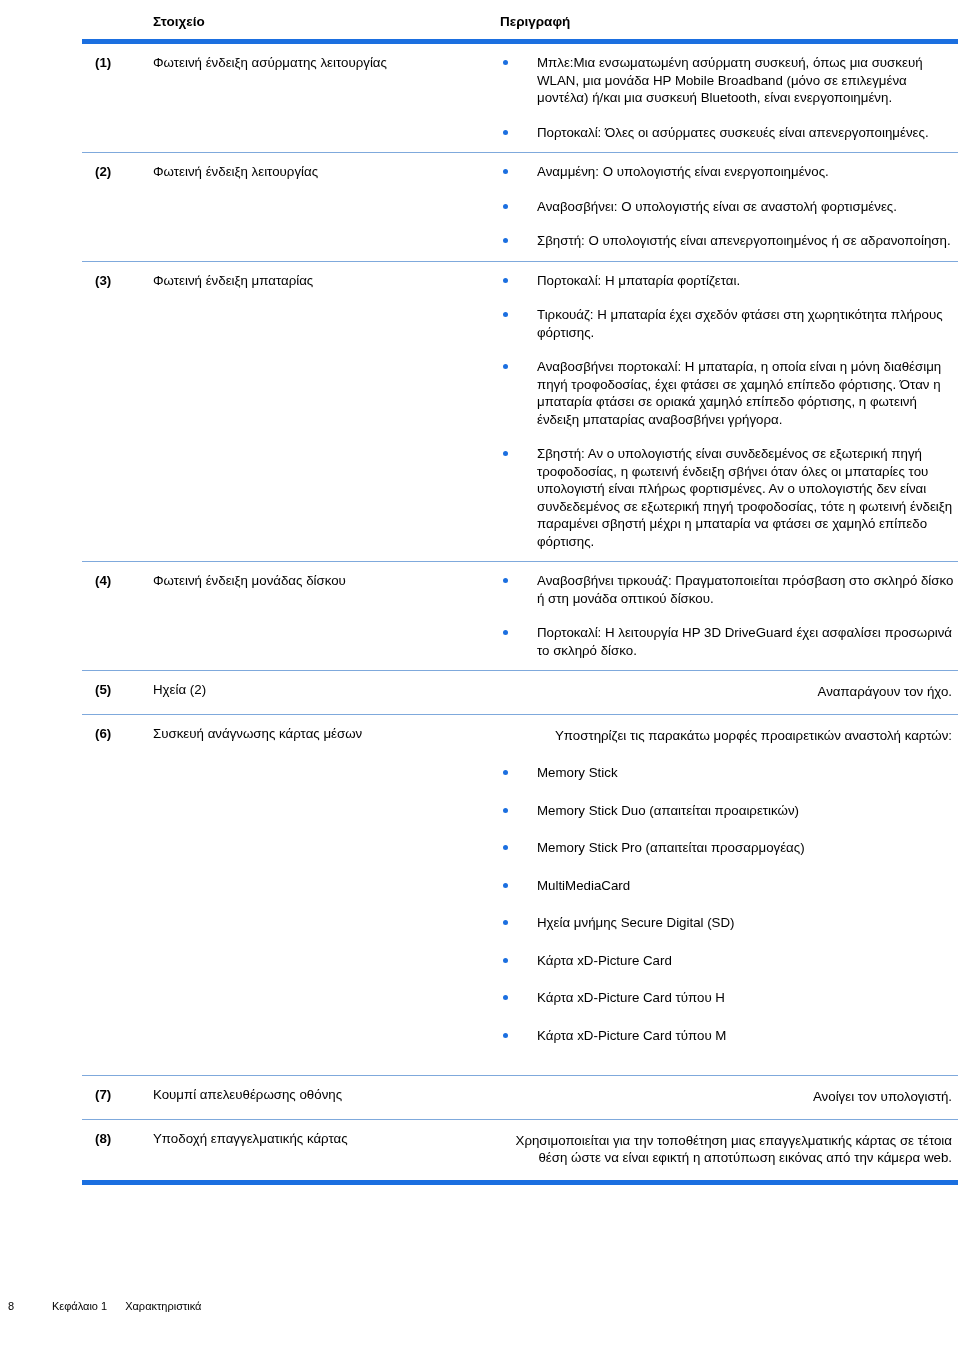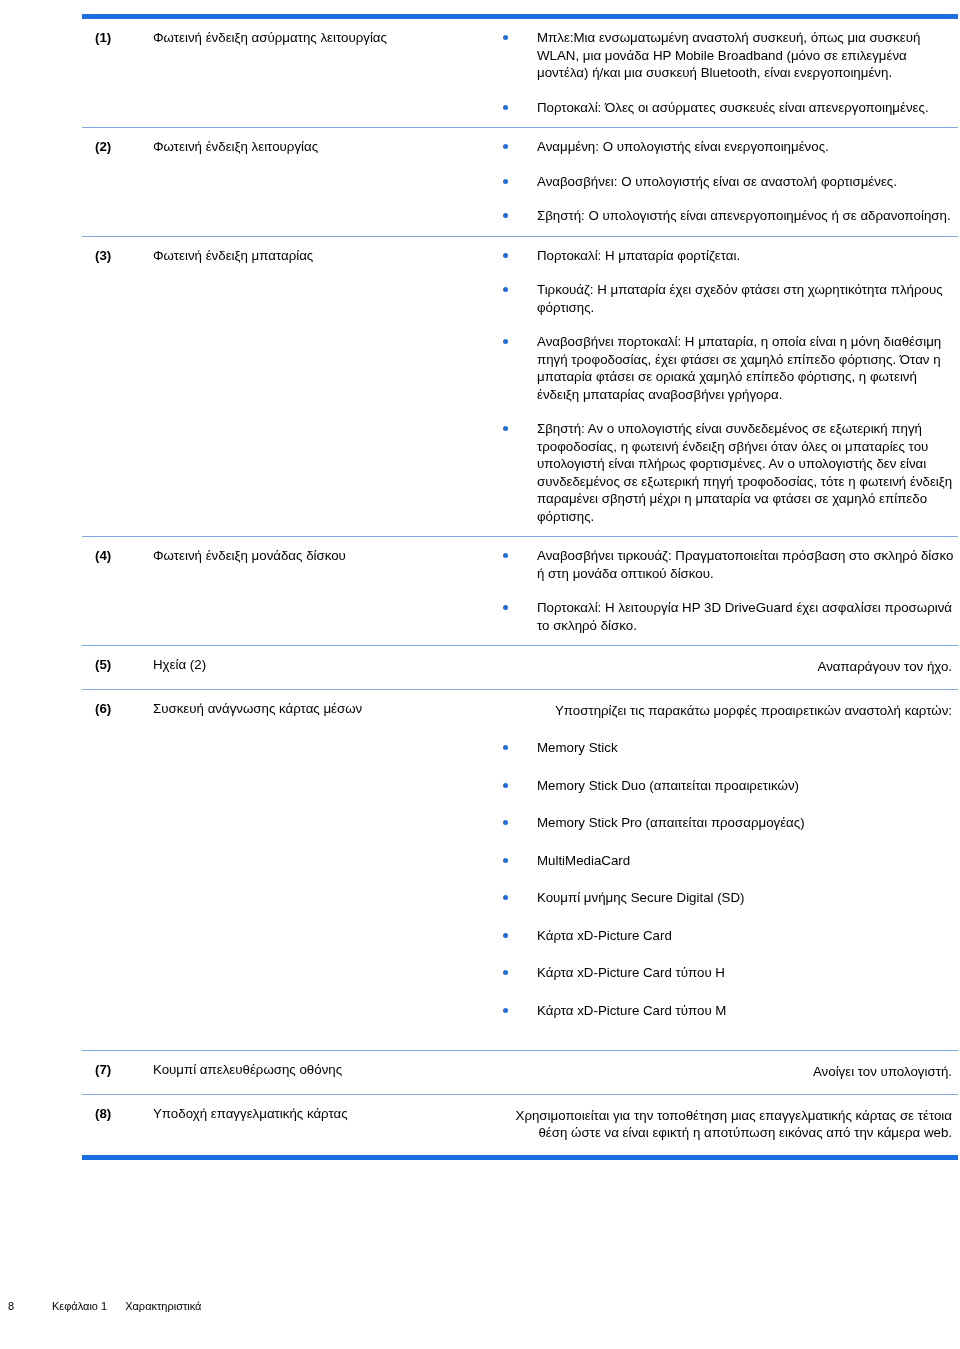--- a/index.html
+++ b/index.html
@@ -147,32 +147,37 @@
 <div class="page">
 
   <div class="table-wrap">
     <table class="spec">
       <colgroup>
         <col class="c-num">
         <col class="c-item">
         <col class="c-desc">
       </colgroup>
       <thead>
+        <tr>
+          <th class="h-num"></th>
+          <th class="h-item">Στοιχείο</th>
+          <th class="h-desc">Περιγραφή</th>
+        </tr>
         <tr class="head-rule">
           <th colspan="3"></th>
         </tr>
       </thead>
       <tbody>
 
         <tr class="row first">
           <td class="num">(1)</td>
           <td class="item">Φωτεινή ένδειξη ασύρματης λειτουργίας</td>
           <td class="desc">
             <ul class="bul">
-              <li><span class="dot"></span><span>Μπλε:Μια ενσωματωμένη αναστολή συσκευή, όπως μια συσκευή WLAN, μια μονάδα HP Mobile Broadband (μόνο σε επιλεγμένα μοντέλα) ή/και μια συσκευή Bluetooth, είναι ενεργοποιημένη.</span></li>
+              <li><span class="dot"></span><span>Μπλε:Μια ενσωματωμένη ασύρματη συσκευή, όπως μια συσκευή WLAN, μια μονάδα HP Mobile Broadband (μόνο σε επιλεγμένα μοντέλα) ή/και μια συσκευή Bluetooth, είναι ενεργοποιημένη.</span></li>
               <li><span class="dot"></span><span>Πορτοκαλί: Όλες οι ασύρματες συσκευές είναι απενεργοποιημένες.</span></li>
             </ul>
           </td>
         </tr>
 
         <tr class="row">
           <td class="num">(2)</td>
           <td class="item">Φωτεινή ένδειξη λειτουργίας</td>
           <td class="desc">
             <ul class="bul">
@@ -218,21 +223,21 @@
         <tr class="row">
           <td class="num">(6)</td>
           <td class="item">Συσκευή ανάγνωσης κάρτας μέσων</td>
           <td class="desc">
             <p class="plain">Υποστηρίζει τις παρακάτω μορφές προαιρετικών αναστολή καρτών:</p>
             <ul class="bul cards">
               <li><span class="dot"></span><span>Memory Stick</span></li>
               <li><span class="dot"></span><span>Memory Stick Duo (απαιτείται προαιρετικών)</span></li>
               <li><span class="dot"></span><span>Memory Stick Pro (απαιτείται προσαρμογέας)</span></li>
               <li><span class="dot"></span><span>MultiMediaCard</span></li>
-              <li><span class="dot"></span><span>Κουμπί μνήμης Secure Digital (SD)</span></li>
+              <li><span class="dot"></span><span>Ηχεία μνήμης Secure Digital (SD)</span></li>
               <li><span class="dot"></span><span>Κάρτα xD-Picture Card</span></li>
               <li><span class="dot"></span><span>Κάρτα xD-Picture Card τύπου H</span></li>
               <li><span class="dot"></span><span>Κάρτα xD-Picture Card τύπου M</span></li>
             </ul>
           </td>
         </tr>
 
         <tr class="row">
           <td class="num">(7)</td>
           <td class="item">Κουμπί απελευθέρωσης οθόνης</td>

